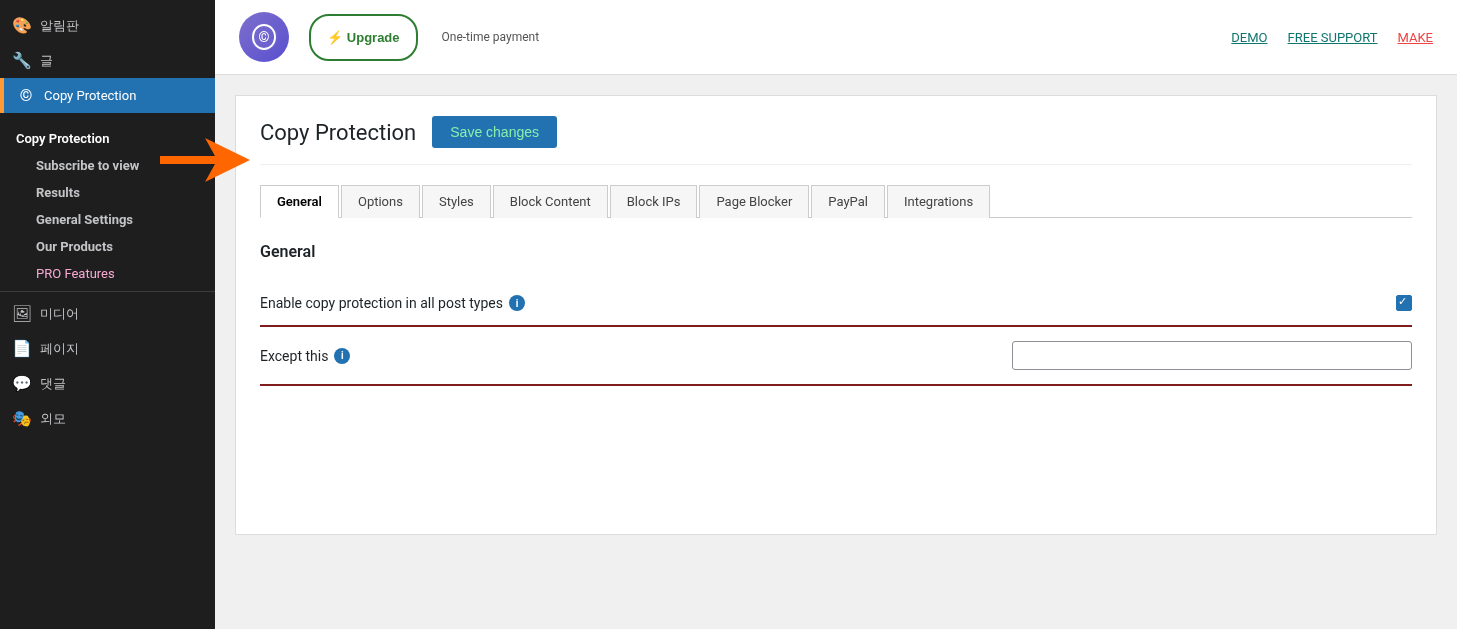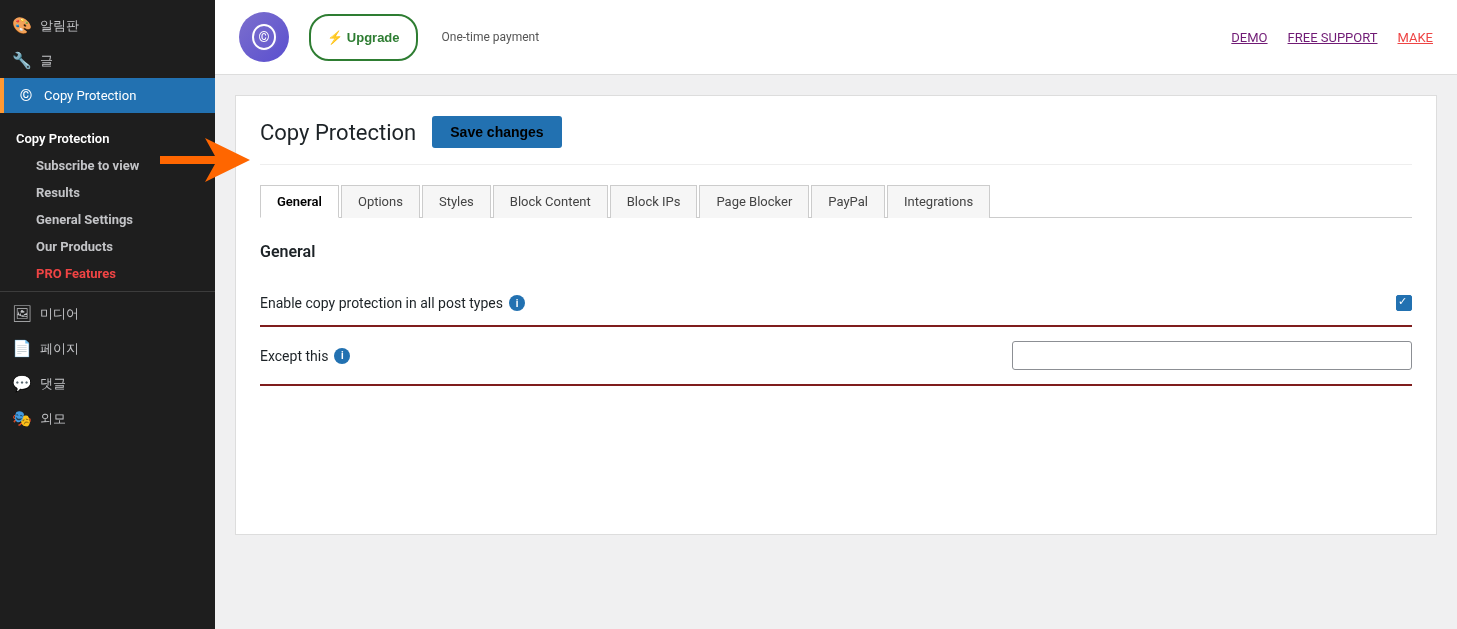--- a/index.html
+++ b/index.html
@@ -58,21 +58,21 @@
       cursor: pointer;
       font-weight: bold;
     }
     .submenu-item.section-title {
       color: #fff;
       font-weight: 600;
       padding-left: 16px;
       padding-top: 10px;
       padding-bottom: 6px;
     }
-    .submenu-item.pro { color: #ef4444; font-weight: 700; }
+    .submenu-item.pro { color: #f9a8d4; font-weight: 400; }
 
     .sidebar-divider { border-top: 1px solid #3c3c3c; margin: 4px 0; }
 
     
     .main {
       flex: 1;
       display: flex;
       flex-direction: column;
       overflow: hidden;
     }
@@ -107,21 +107,21 @@
       border-radius: 20px;
       cursor: pointer;
       font-size: 13px;
       font-weight: 600;
       display: flex;
       align-items: center;
       gap: 4px;
     }
     .one-time { font-size: 12px; color: #555; margin-left: 4px; text-align: center; }
     .topbar-links { margin-left: auto; display: flex; gap: 20px; }
-    .topbar-link { font-size: 13px; color: #701a75; text-decoration: underline; cursor: pointer; }
+    .topbar-link { font-size: 13px; color: #0f766e; text-decoration: underline; cursor: pointer; }
     .topbar-link.make { color: #e44; text-decoration: underline; }
 
     
     .content {
       flex: 1;
       background: #f0f0f1;
       overflow-y: auto;
       padding: 0;
     }
     .content-inner {
@@ -136,27 +136,27 @@
       display: flex;
       align-items: center;
       gap: 16px;
       margin-bottom: 20px;
       padding-bottom: 16px;
       border-bottom: 1px solid #eee;
     }
     .page-title { font-size: 22px; color: #1d2327; font-weight: 400; }
     .save-btn {
       background: #2271b1;
-      color: #000000;
+      color: #86efac;
       border: none;
       padding: 8px 18px;
       border-radius: 3px;
       cursor: pointer;
       font-size: 14px;
-      font-weight: 700;
+      font-weight: 400;
     }
 
     
     .tabs {
       display: flex;
       gap: 0;
       border-bottom: 1px solid #ccc;
       margin-bottom: 24px;
       flex-wrap: wrap;
     }

